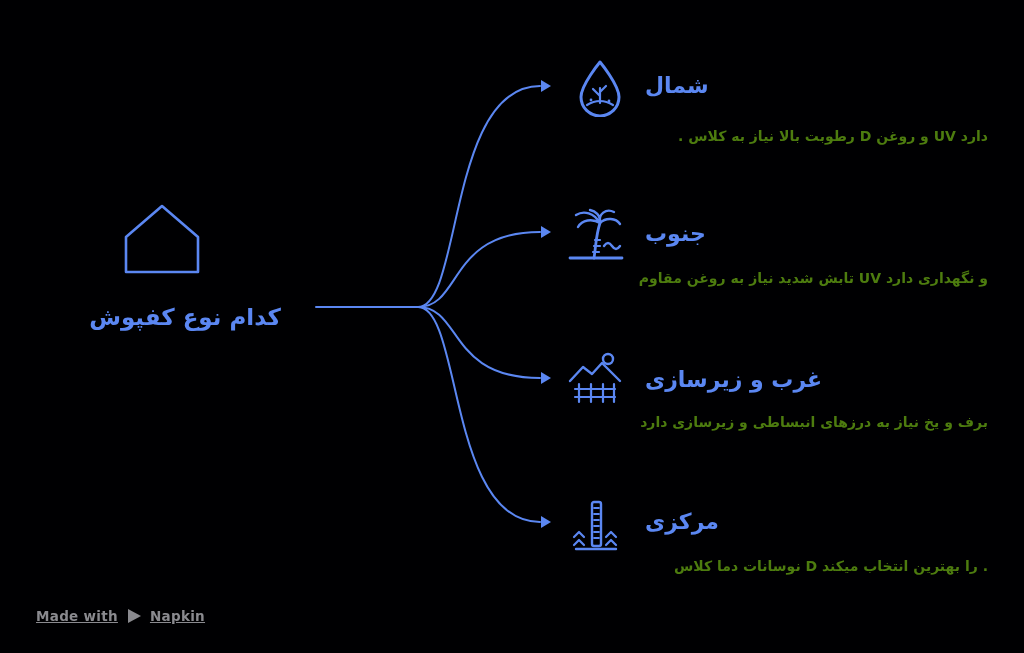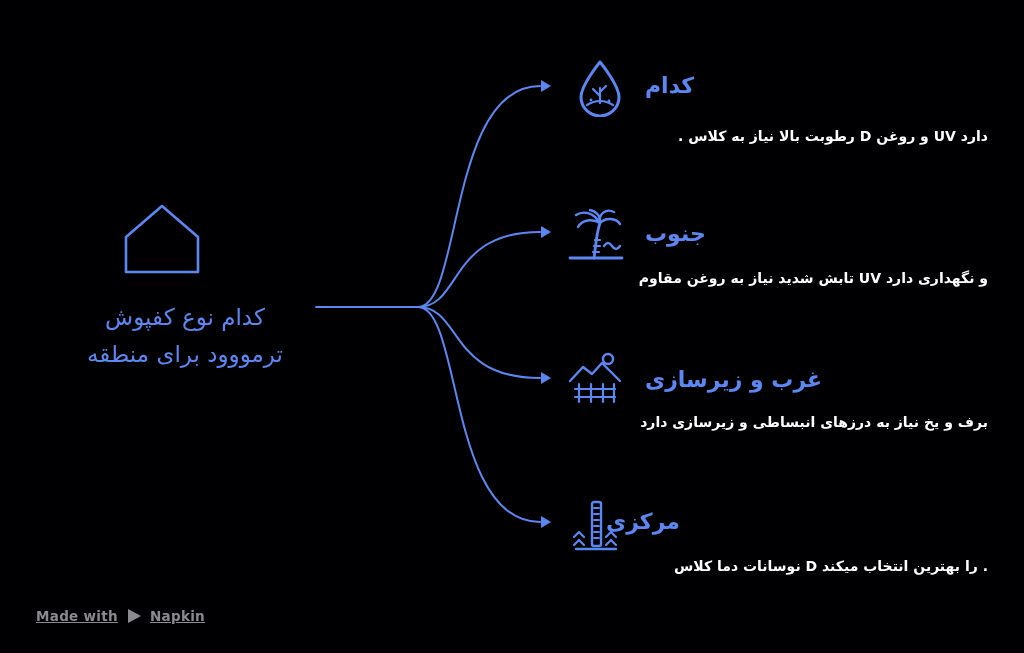--- a/index.html
+++ b/index.html
@@ -10,32 +10,32 @@
     overflow:hidden;
     font-family:"DejaVu Sans",sans-serif;
   }
   .abs{position:absolute;}
   svg{display:block;}
   .stroke{fill:none;stroke:#5b87f2;stroke-linecap:round;stroke-linejoin:round;}
   .root-title{
     left:35px;top:299px;width:300px;
     text-align:center;
     color:#5b87f2;
-    font-size:23px;font-weight:normal;
+    font-size:23px;font-weight:bold;
     line-height:37px;
   }
   .branch-title{
     color:#5b87f2;
     font-size:22px;font-weight:bold;
     white-space:nowrap;
   }
   .branch-sub{
     right:36px;
     direction:ltr;
-    color:#ffffff;
+    color:#4d7c0f;
     font-size:14px;font-weight:bold;
     white-space:nowrap;
     text-align:right;
   }
   .branch-sub .tok{unicode-bidi:isolate;}
   .footer{
     left:36px;top:607px;
     display:flex;align-items:center;gap:7px;
     color:#8a8a8f;
     font-size:13.5px;font-weight:bold;
@@ -47,21 +47,20 @@
 <body>
 
 <div class="abs" style="left:123px;top:203px;">
   <svg width="78" height="72" viewBox="0 0 78 72">
     <path class="stroke" stroke-width="2.6" d="M39 3 L3 34 L3 69 L75 69 L75 34 Z"></path>
   </svg>
 </div>
 
 <div class="abs root-title" dir="rtl">
   <div>کدام نوع کفپوش</div>
-  <div>ترمووود برای منطقه</div>
 </div>
 
 <div class="abs" style="left:300px;top:55px;">
   <svg width="262" height="490" viewBox="0 0 262 490">
     <path class="stroke" stroke-width="2" d="M16 252 H118"></path>
     <path class="stroke" stroke-width="2" d="M118 252 C162 252 148 31 240 31"></path>
     <path class="stroke" stroke-width="2" d="M118 252 C162 252 148 177 240 177"></path>
     <path class="stroke" stroke-width="2" d="M118 252 C162 252 148 323 240 323"></path>
     <path class="stroke" stroke-width="2" d="M118 252 C162 252 148 467 240 467"></path>
     <path d="M241 25 L251 31 L241 37 Z" fill="#5b87f2"></path>
@@ -73,21 +72,21 @@
 
 <div class="abs" style="left:575px;top:59px;">
   <svg width="50" height="58" viewBox="0 0 50 58">
     <path class="stroke" stroke-width="3" d="M25 3 C25 3 6 26 6 38 a19 19 0 0 0 38 0 C44 26 25 3 25 3 Z"></path>
     <path class="stroke" stroke-width="2.2" d="M12 46 q13 -8 26 0"></path>
     <path class="stroke" stroke-width="2.2" d="M25 44 V29 M25 37 L18 30 M25 33 L31 27"></path>
     <circle cx="16" cy="41" r="1.4" fill="#5b87f2"></circle>
     <circle cx="34" cy="42" r="1.4" fill="#5b87f2"></circle>
   </svg>
 </div>
-<div class="abs branch-title" style="left:645px;top:73px;" dir="rtl">کدام</div>
+<div class="abs branch-title" style="left:645px;top:73px;" dir="rtl">شمال</div>
 <div class="abs branch-sub" style="top:128px;"><span class="tok" dir="auto">.</span> <span class="tok" dir="auto">کلاس</span> <span class="tok" dir="auto">به</span> <span class="tok" dir="auto">نیاز</span> <span class="tok" dir="auto">بالا</span> <span class="tok" dir="auto">رطوبت</span> <span class="tok" dir="auto">D</span> <span class="tok" dir="auto">روغن</span> <span class="tok" dir="auto">و</span> <span class="tok" dir="auto">UV</span> <span class="tok" dir="auto">دارد</span></div>
 
 <div class="abs" style="left:566px;top:205px;">
   <svg width="60" height="58" viewBox="0 0 60 58">
     <path class="stroke" stroke-width="2.8" d="M4 53 H56"></path>
     <path class="stroke" stroke-width="2.8" d="M28 53 C30 40 30 30 34 18"></path>
     <path class="stroke" stroke-width="2.4" d="M34 18 C28 8 18 5 10 10 M34 18 C32 9 40 3 48 7 M34 18 C26 13 16 15 12 22 M34 18 C40 12 50 13 54 19 M34 18 C35 10 29 6 24 5"></path>
     <path class="stroke" stroke-width="2.2" d="M27 47 h6 M28 41 h6 M29 35 h5"></path>
     <path class="stroke" stroke-width="2.4" d="M38 41 q4 -6 8 0 q4 6 8 0"></path>
   </svg>
@@ -108,21 +107,21 @@
 
 <div class="abs" style="left:570px;top:499px;">
   <svg width="52" height="54" viewBox="0 0 52 54">
     <rect class="stroke" stroke-width="2.4" x="22" y="3" width="9" height="44" rx="2"></rect>
     <path class="stroke" stroke-width="1.8" d="M24 9 h5 M24 15 h5 M24 21 h5 M24 27 h5 M24 33 h5 M24 39 h5"></path>
     <path class="stroke" stroke-width="2.2" d="M4 38 l5 -5 5 5 M4 46 l5 -5 5 5"></path>
     <path class="stroke" stroke-width="2.2" d="M36 38 l5 -5 5 5 M36 46 l5 -5 5 5"></path>
     <path class="stroke" stroke-width="2.4" d="M6 50 H46"></path>
   </svg>
 </div>
-<div class="abs branch-title" style="left:606px;top:509px;" dir="rtl">مرکزی</div>
+<div class="abs branch-title" style="left:645px;top:509px;" dir="rtl">مرکزی</div>
 <div class="abs branch-sub" style="top:558px;"><span class="tok" dir="auto">کلاس</span> <span class="tok" dir="auto">دما</span> <span class="tok" dir="auto">نوسانات</span> <span class="tok" dir="auto">D</span> <span class="tok" dir="auto">میکند</span> <span class="tok" dir="auto">انتخاب</span> <span class="tok" dir="auto">بهترین</span> <span class="tok" dir="auto">را</span> <span class="tok" dir="auto">.</span></div>
 
 <div class="abs footer">
   <span>Made with</span>
   <span>
     <svg width="18" height="18" viewBox="0 0 18 18">
       <path d="M3 2 L16 9 L3 16 Z" fill="#8a8a8f"></path>
     </svg>
   </span>
   <span>Napkin</span>

